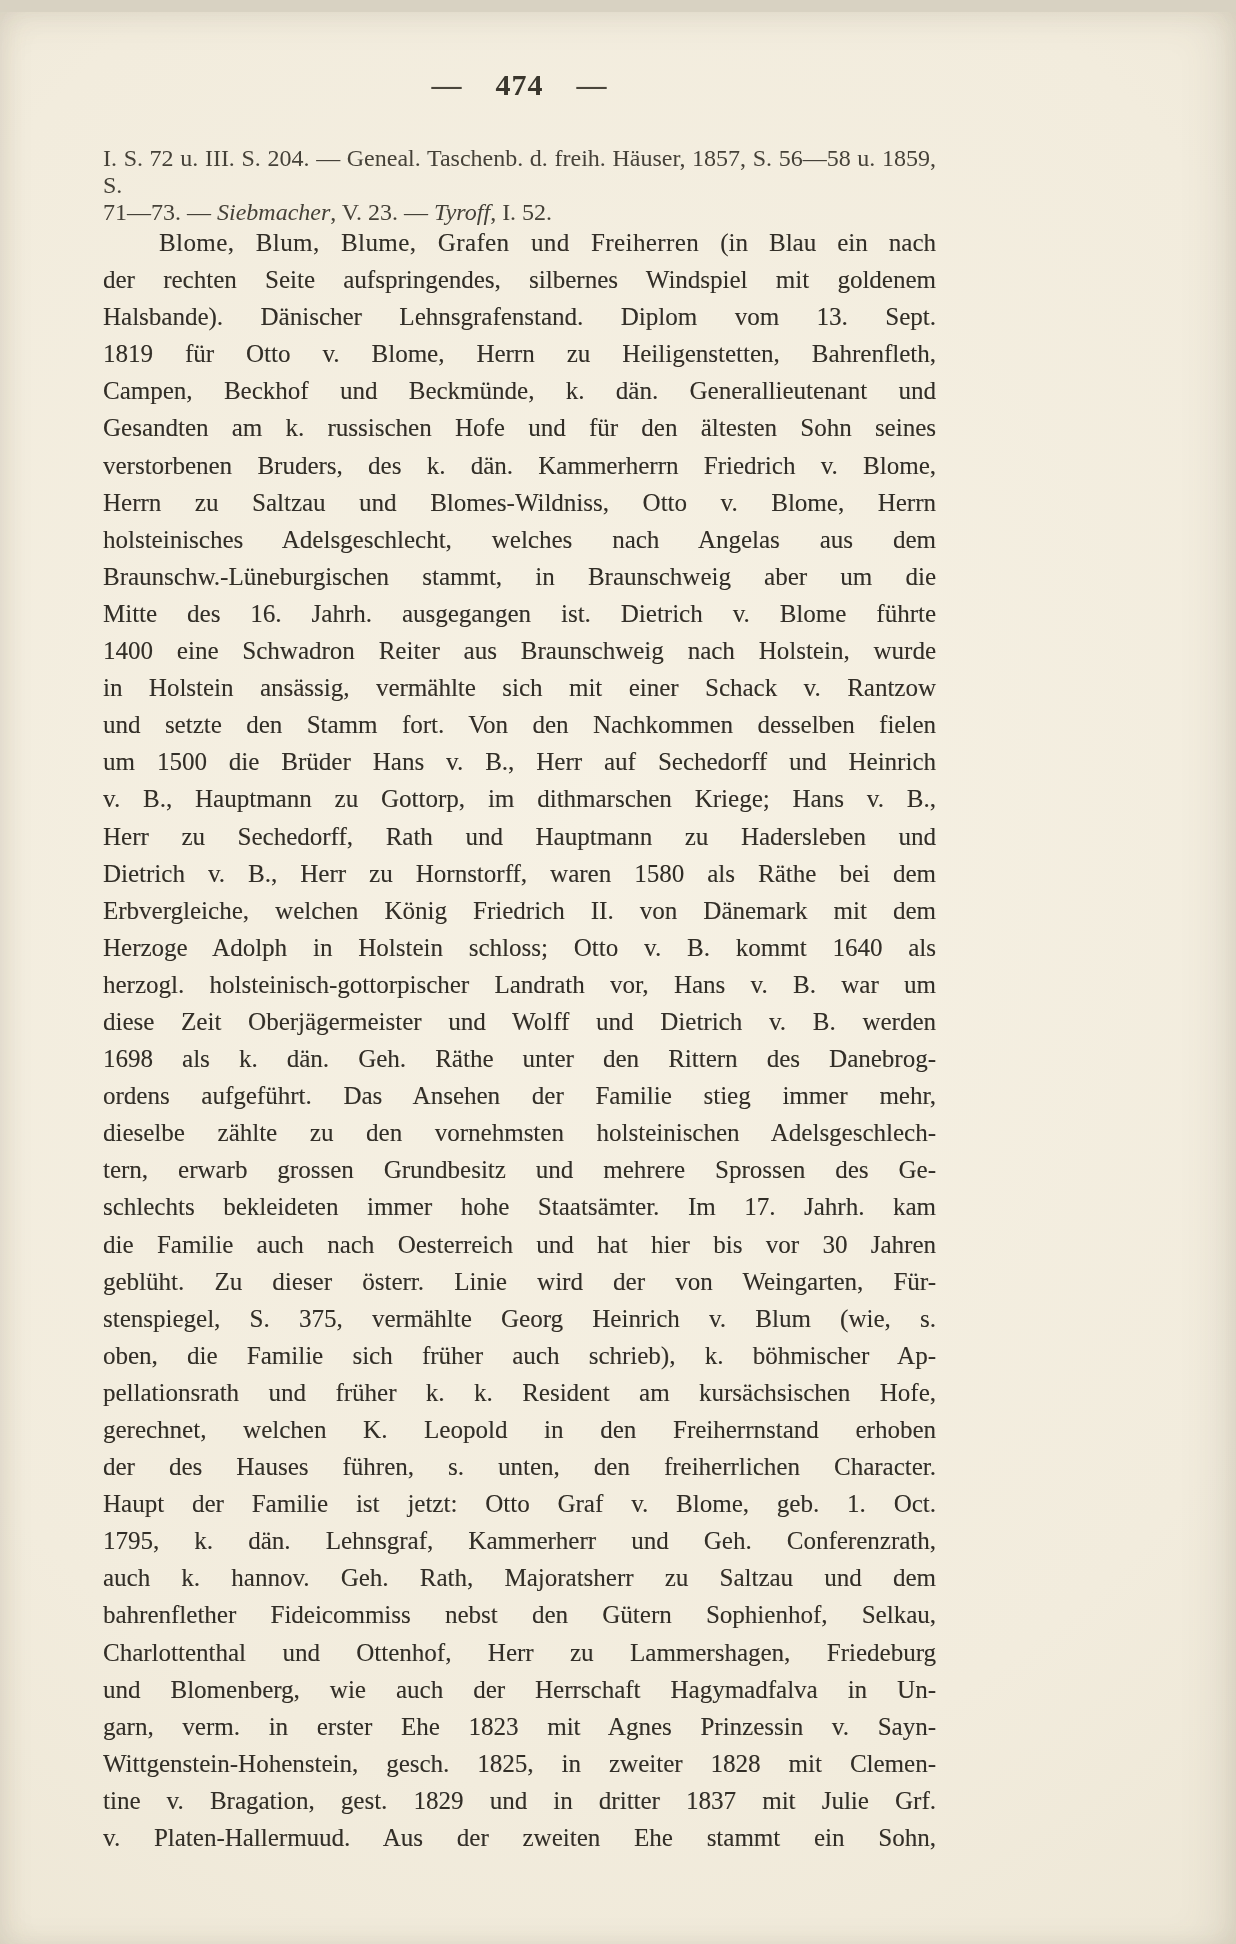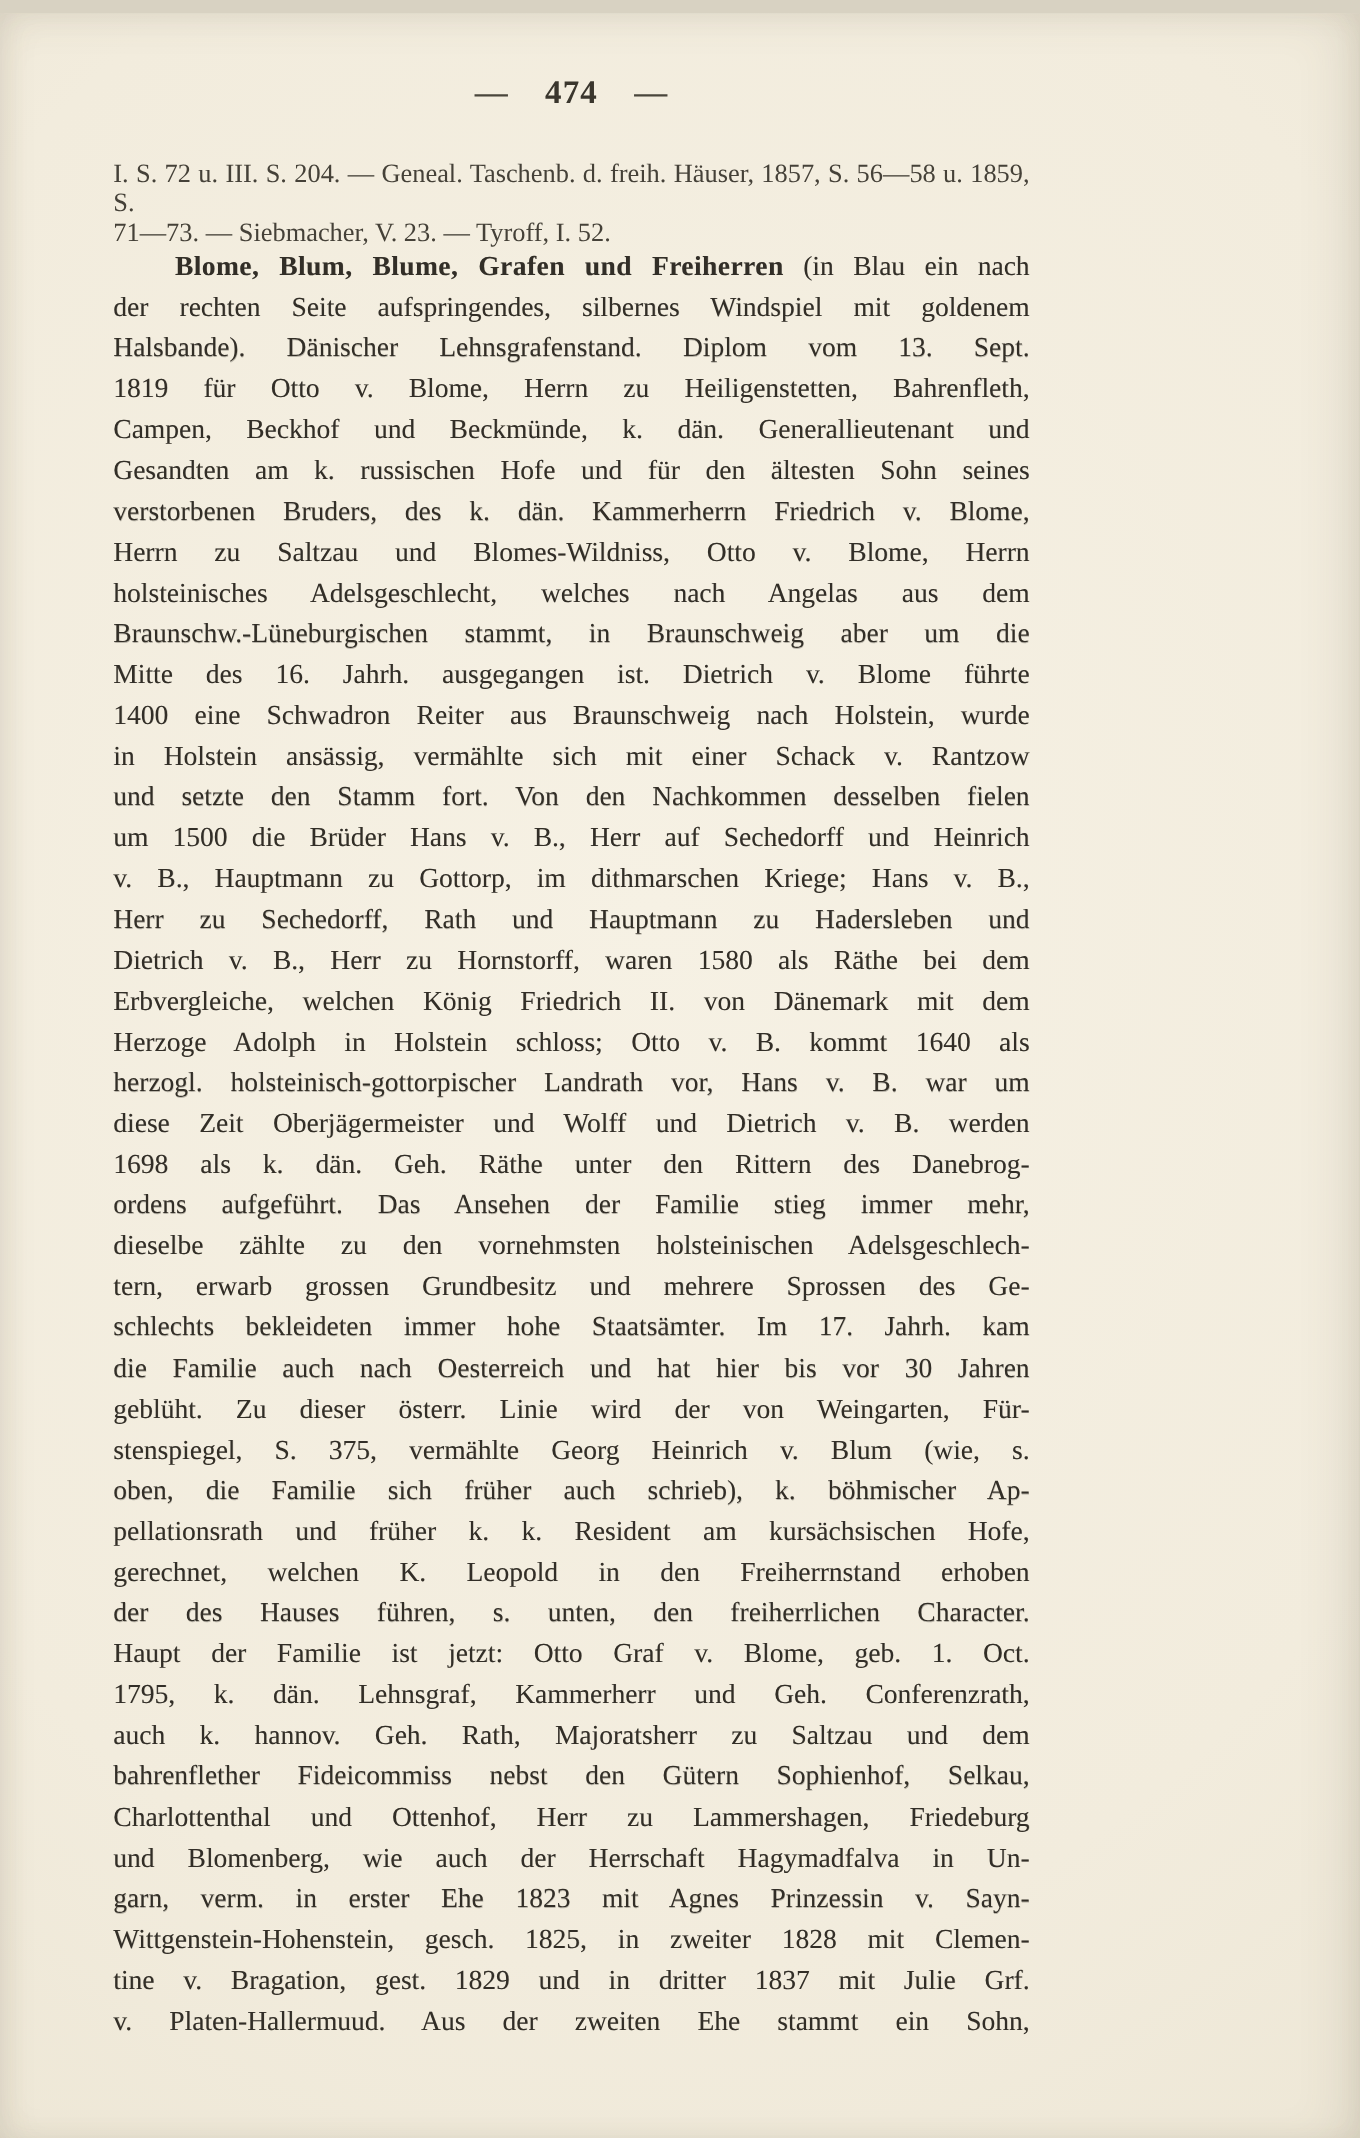--- a/index.html
+++ b/index.html
@@ -27,33 +27,33 @@
     text-align: center;
     font-size: 30px; font-weight: bold; color: #3a362d;
     letter-spacing: 1px;
   }
   .page-number .dash { margin: 0 33px; font-weight: bold; color: #4a463c; }
   .reference-note {
     position: absolute; top: 133px; left: 103px; width: 833px;
     font-size: 24px; line-height: 27px; color: #454138;
   }
   .justify-full { text-align: justify; text-align-last: justify; }
-  .italic { }
+  .italic { font-style: italic; }
   .article {
     position: absolute; top: 212px; left: 103px; width: 833px;
     font-size: 25px; line-height: 37.1px; color: #322e27;
     text-shadow: 0.3px 0.3px 0.5px rgba(50,46,39,0.30);
   }
   .tline {
     text-align: justify;
     text-align-last: justify;
     height: 37.1px;
   }
   .first-line { text-indent: 56px; }
-  .lead { font-weight: bold; letter-spacing: 0.4px; }
+  .lead { font-weight: normal; letter-spacing: 0.4px; }
   .scan-edge {
     position: absolute; left: 94px; right: 0; bottom: 6px; height: 5px;
     background: #18140f;
     border-radius: 2px 0 0 2px;
   }
 </style>
 </head>
 <body>
 
 <div class="page">

